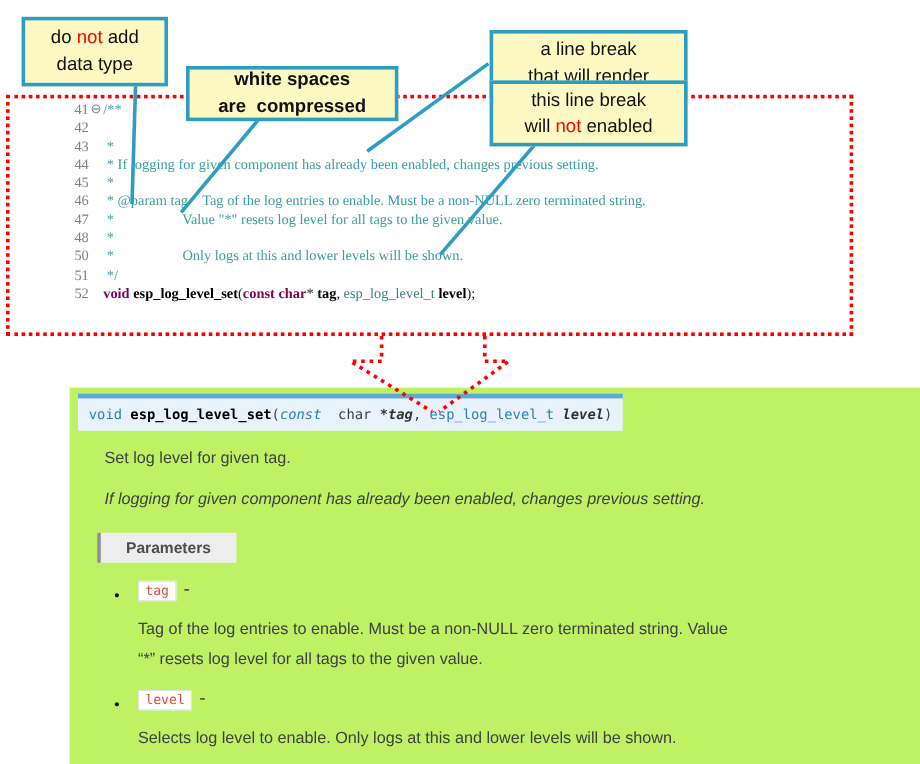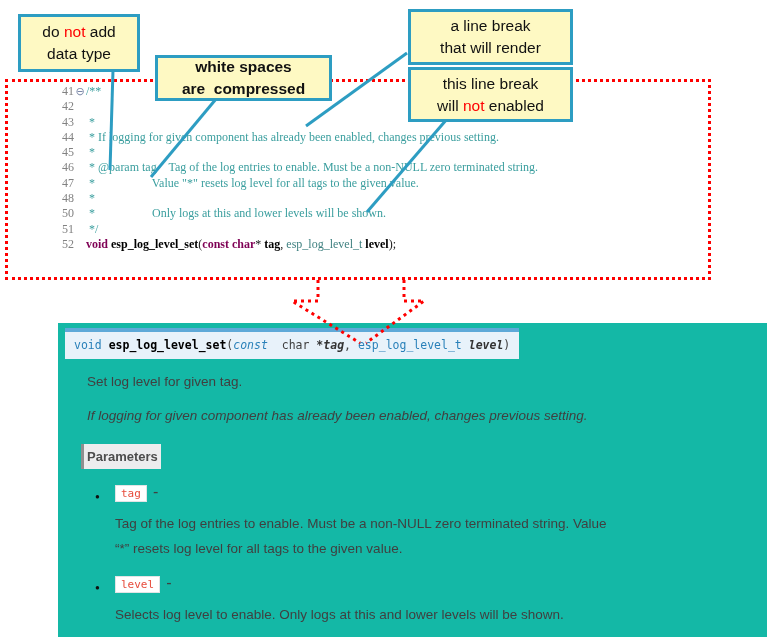--- a/index.html
+++ b/index.html
@@ -21,43 +21,43 @@
   .ct .pl{color:#1a1a1a;}
 
   
   .co{position:absolute;background:#fef9c3;border:3px solid #2d9dc2;z-index:3;
       display:flex;flex-direction:column;justify-content:center;text-align:center;
       font-size:15.5px;line-height:1.42;color:#111111;}
   .co .red{color:#fe0000;}
   .co .pre{white-space:pre;}
   #co-a{left:18px;top:14px;width:116px;height:52px;}
   #co-b{left:155px;top:55px;width:171px;height:40px;font-weight:bold;}
-  #co-c{left:408px;top:9px;width:159px;height:50px;}
+  #co-c{left:408px;top:25px;width:159px;height:50px;}
   #co-d{left:408px;top:67px;width:159px;height:49px;}
 
   
   .overlay{position:absolute;left:0;top:0;z-index:2;pointer-events:none;}
 
   
   .docs{position:absolute;left:58px;top:323px;width:709px;height:314px;
-        background:#14b8a6;z-index:0;color:#404040;}
+        background:#bef264;z-index:0;color:#404040;}
   .sig{display:inline-block;margin:5px 0 0 7px;background:#e8f2fa;
        border-top:4px solid #5ea9d8;padding:6px 9px 7px 9px;
        font-family:"DejaVu Sans Mono","Liberation Mono",monospace;
        font-size:11.5px;white-space:pre;color:#404040;}
   .sig .s-kw{color:#2980b9;}
   .sig .s-it{font-style:italic;}
   .sig .s-name{color:#000000;font-weight:bold;}
   .sig .s-arg{color:#333333;font-style:italic;font-weight:bold;}
   .sig .s-type{color:#2980b9;text-decoration:none;cursor:pointer;}
   .doc-body{margin-left:29px;}
   .brief{margin:15px 0 0 0;font-size:13.5px;}
   .desc{margin:19px 0 0 0;font-size:13.5px;font-style:italic;}
   .params-label{display:inline-block;margin:21px 0 0 -6px;background:#ededee;
-        border-left:3px solid #8f8f8f;padding:5px 3px;font-size:13px;
+        border-left:3px solid #8f8f8f;padding:5px 21px;font-size:13px;
         font-weight:bold;color:#4d4d4d;}
   .plist{margin:14px 0 0 8px;}
   .pitem{display:flex;}
   .pitem + .pitem{margin-top:12px;}
   .bullet{flex:none;width:8px;margin:4px 12px 0 0;color:#111;}
   .bullet::before{content:"●";font-size:8px;position:relative;top:-2px;}
   .pi-head{height:20px;}
   .literal{font-family:"DejaVu Sans Mono","Liberation Mono",monospace;font-size:11px;
            color:#e74c3c;background:#ffffff;border:1px solid #e1e4e5;padding:1px 5px;}
   .dash{margin-left:6px;color:#404040;}

